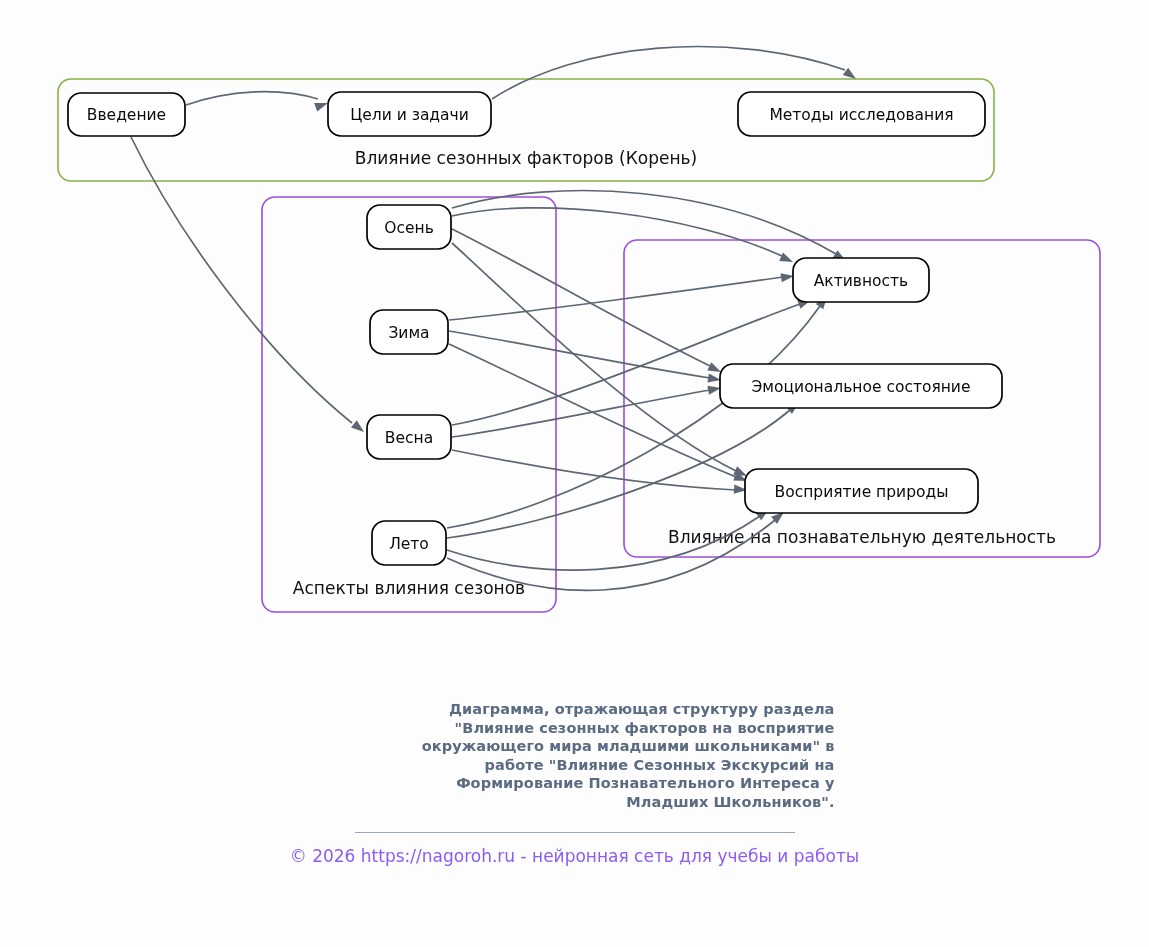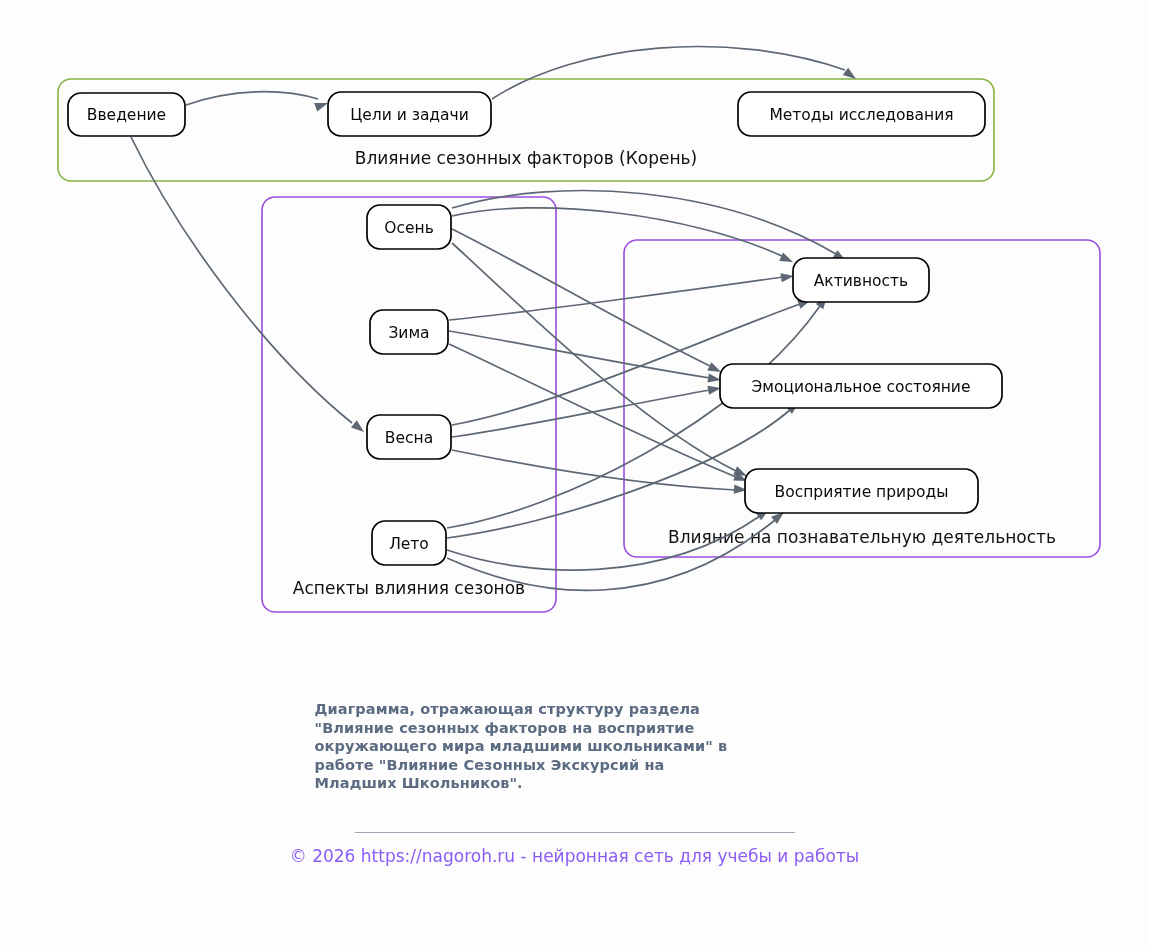--- a/index.html
+++ b/index.html
@@ -57,21 +57,21 @@
   .edge-head {
     fill: #5d6773;
     stroke: none;
   }
 
   .caption-block {
     position: absolute;
     left: 0;
     top: 700px;
     width: 1149px;
-    text-align: left;
+    text-align: right;
   }
   .caption-text {
     font-family: "DejaVu Sans", sans-serif;
     font-size: 14.5px;
     font-weight: bold;
     color: #5b6b81;
     line-height: 1.28;
     margin: 0 auto;
     width: 520px;
     letter-spacing: 0.1px;
@@ -235,20 +235,21 @@
         </g>
       </g>
   </svg>
 
   <div class="caption-block">
     <div class="caption-text" id="caption-text" style="color: rgb(91, 107, 129);">
         <div>Диаграмма, отражающая структуру раздела</div>
         <div>"Влияние сезонных факторов на восприятие</div>
         <div>окружающего мира младшими школьниками" в</div>
         <div>работе "Влияние Сезонных Экскурсий на</div>
+        <div>Формирование Познавательного Интереса у</div>
         <div>Младших Школьников".</div>
       </div>
   </div>
 
   <div class="divider-wrap">
     <span class="divider-line"></span>
   </div>
 
   <div class="footer-wrap">
     <span class="footer-text" style="color: #8b5cf6;">© 2026 https://nagoroh.ru - нейронная сеть для учебы и работы</span>

